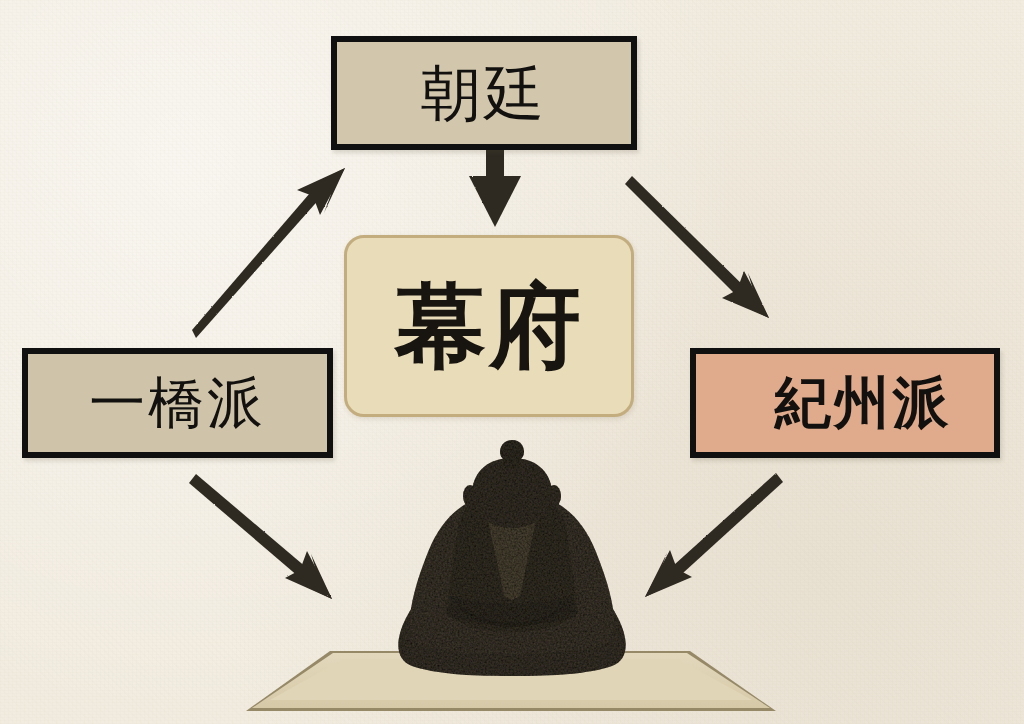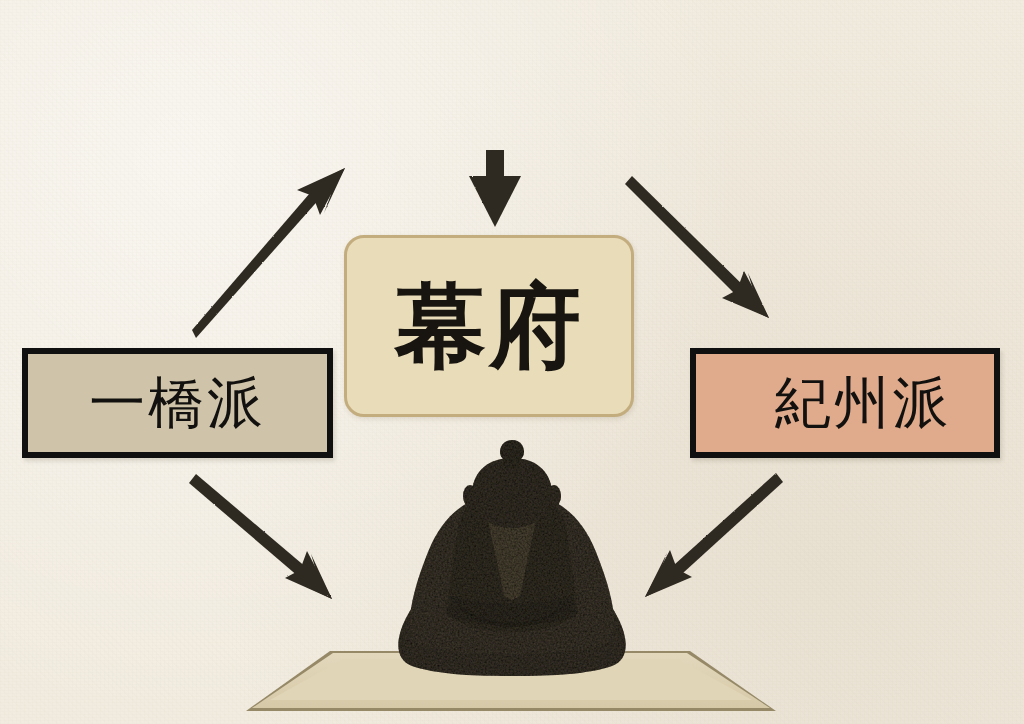--- a/index.html
+++ b/index.html
@@ -68,21 +68,21 @@
   #node-hitotsubashi {
     left: 22px; top: 348px; width: 311px; height: 110px;
     background: #cfc4a9;
   }
   #node-hitotsubashi .node-label { font-size: 56px; font-weight: 500; text-align: center; }
 
   #node-kishu {
     left: 690px; top: 348px; width: 310px; height: 110px;
     background: #dfab8c;
   }
-  #node-kishu .node-label { font-size: 56px; font-weight: 400; margin-left: 36px; }
+  #node-kishu .node-label { font-size: 56px; font-weight: 700; margin-left: 36px; }
 
   #node-bakufu {
     left: 344px; top: 235px; width: 290px; height: 182px;
     background: #e9dcb9;
     border: 3px solid #c3ad7e;
     border-radius: 20px;
     box-shadow: 1px 2px 5px rgba(110,95,65,0.16);
   }
   #node-bakufu .node-label {
     font-size: 92px;
@@ -217,20 +217,23 @@
 
       <ellipse cx="470" cy="496" rx="7" ry="11" fill="#3a342a"></ellipse>
       <ellipse cx="554" cy="496" rx="7" ry="11" fill="#3a342a"></ellipse>
 
       <path d="M 503 452 L 521 452 L 519 468 L 505 468 Z" fill="#353026"></path>
       <path d="M 512 440 C 520 440, 524 446, 524 452 C 524 458, 519 462, 512 462
                C 505 462, 500 458, 500 452 C 500 446, 504 440, 512 440 Z" fill="#353026"></path>
     </g>
   </svg>
 
+  <div class="node-box framed" id="node-court">
+    <span class="node-label">朝廷</span>
+  </div>
 
   <div class="node-box" id="node-bakufu">
     <span class="node-label">幕府</span>
   </div>
 
   <div class="node-box framed" id="node-hitotsubashi">
     <span class="node-label">一橋派</span>
   </div>
 
   <div class="node-box framed" id="node-kishu">

